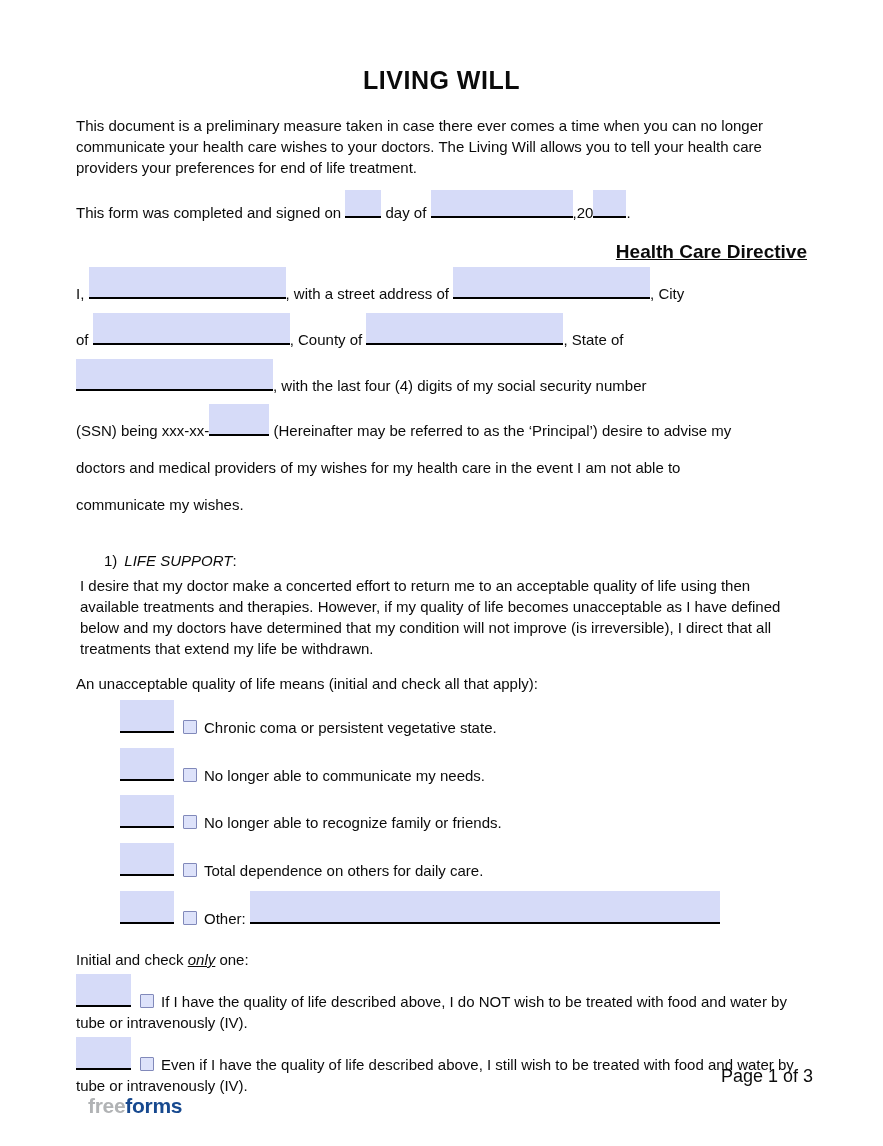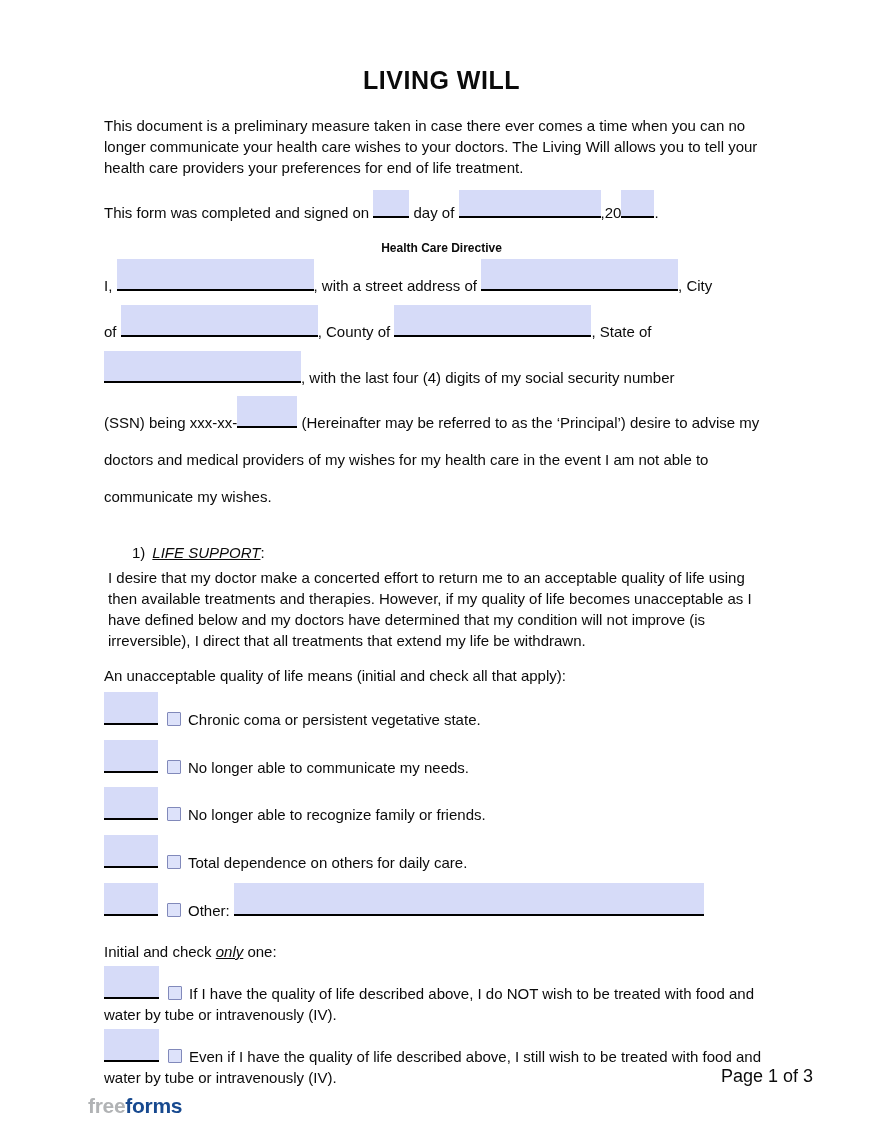--- a/index.html
+++ b/index.html
@@ -2,44 +2,44 @@
 <html style="--field-fill: #d6dbf8; --checkbox-fill: #dde2fa; --checkbox-border: #8189ba; --brand-gray: #b1b3b5; --brand-blue: #17498f;"><head>
 <meta charset="utf-8">
 <style>
   html,body { margin:0; padding:0; background:#ffffff; }
   body {
     width:883px; height:1146px;
     font-family:"Liberation Sans","DejaVu Sans",sans-serif;
     font-size:15px; color:#0b0b0b;
   }
   .page { position:relative; width:883px; height:1146px; background:#fff; overflow:hidden; }
-  .content { padding:0 104px; }
+  .content { padding:0 76px; }
 
   .title { margin:0; padding-top:66px; text-align:center; font-size:25px; font-weight:bold; letter-spacing:.5px; }
 
   .intro { margin:20px 0 0; line-height:21px; }
 
   .segline { margin-top:12px; line-height:21px; white-space:nowrap; }
 
   .fill-field { display:inline-block; background:var(--field-fill,#d6dbf8); border-bottom:2px solid #000; }
   .sfield { height:26px; }
   .dfield { height:30px; }
 
-  .directive-heading { margin-top:18px; text-align:center; font-size:12px; font-weight:bold; }
+  .directive-heading { margin-top:18px; text-align:right; font-size:19px; font-weight:bold; text-decoration:underline; }
   .dlines { margin-top:4px; }
   .dline { line-height:36.8px; white-space:nowrap; }
 
   .ls-heading { margin-top:26px; padding-left:28px; line-height:21px; }
-  .ls-title { font-style:italic; text-decoration:underline; margin-left:7px; }
+  .ls-title { font-style:italic; margin-left:7px; }
   .ls-body { margin:4px; line-height:21px; }
 
   .criteria-intro { margin:14px 0 0; line-height:21px; }
 
   .checklist { margin-top:6px; }
-  .chk-row { line-height:39.8px; white-space:nowrap; }
+  .chk-row { line-height:39.8px; white-space:nowrap;margin-left:44px; }
   .initial-field { display:inline-block; width:54px; height:31px; background:var(--field-fill,#d6dbf8); border-bottom:2px solid #000; }
   .checkbox { display:inline-block; width:12px; height:12px; background:var(--checkbox-fill,#dde2fa);
               border:1.5px solid var(--checkbox-border,#8189ba); border-radius:1px; margin:0 7px 0 9px; vertical-align:-1px; }
   .other-field { display:inline-block; height:31px; background:var(--field-fill,#d6dbf8); border-bottom:2px solid #000; margin-left:4px; }
 
   .choice-intro { margin:10px 0 0; line-height:21px; }
   .emph { font-style:italic; text-decoration:underline; }
 
   .option { margin:4px 0 0; line-height:21px; }
   .option .initial-field { width:55px; }

